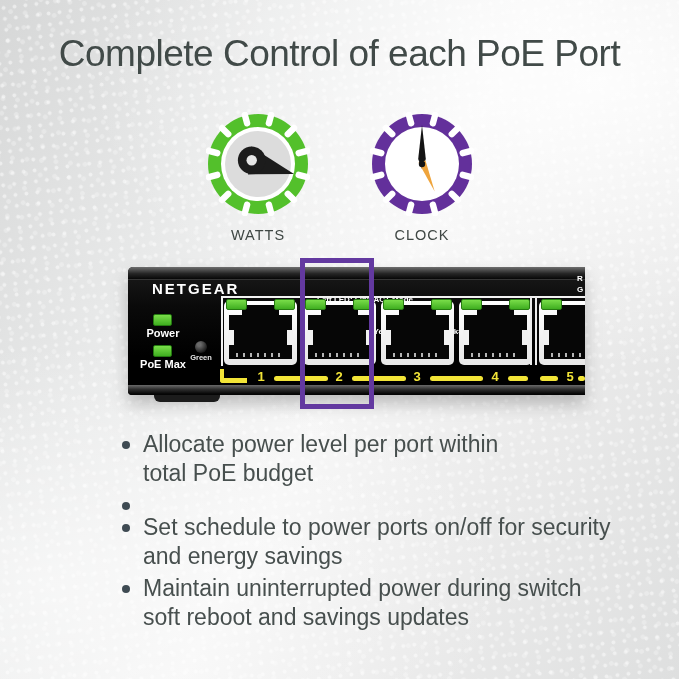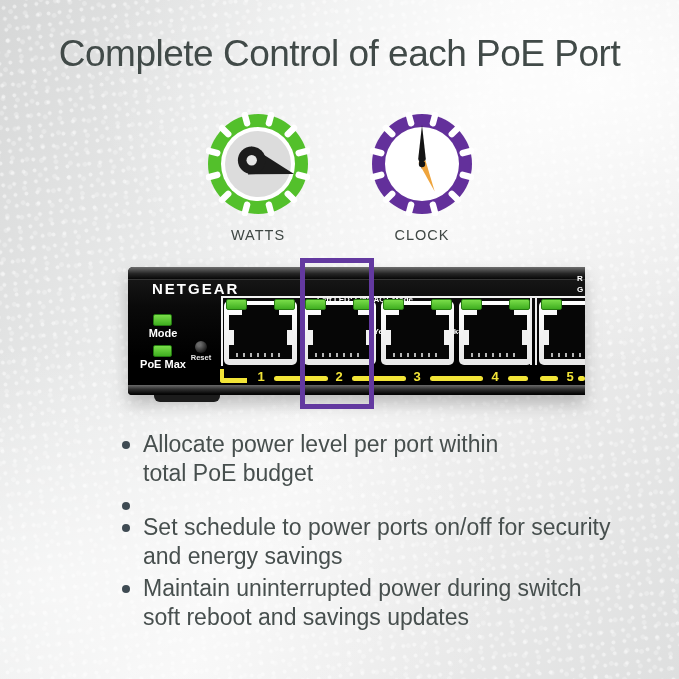--- a/index.html
+++ b/index.html
@@ -191,26 +191,26 @@
       <div class="legend">
         <div>Left LED: Link/ACT Mode</div>
         <div>Green=1000M  Yellow=10/100M  Blink=ACT</div>
       </div>
       <div class="legend-clip">
         <div>R</div>
         <div>G</div>
       </div>
 
       <div class="led-chip power"></div>
-      <div class="led-label power">Mode</div>
+      <div class="led-label power">Power</div>
       <div class="led-chip poemax"></div>
       <div class="led-label poemax">PoE Max</div>
 
       <div class="reset-btn"></div>
-      <div class="reset-label">Reset</div>
+      <div class="reset-label">Green</div>
 
       <div class="panel-topline"></div>
       <div class="panel-leftline"></div>
 
       <div class="port p1">
         <div class="opening"></div>
         <div class="tab l"></div>
           <div class="tab r"></div>
         <div class="pled l"></div>
         <div class="pled r"></div>

